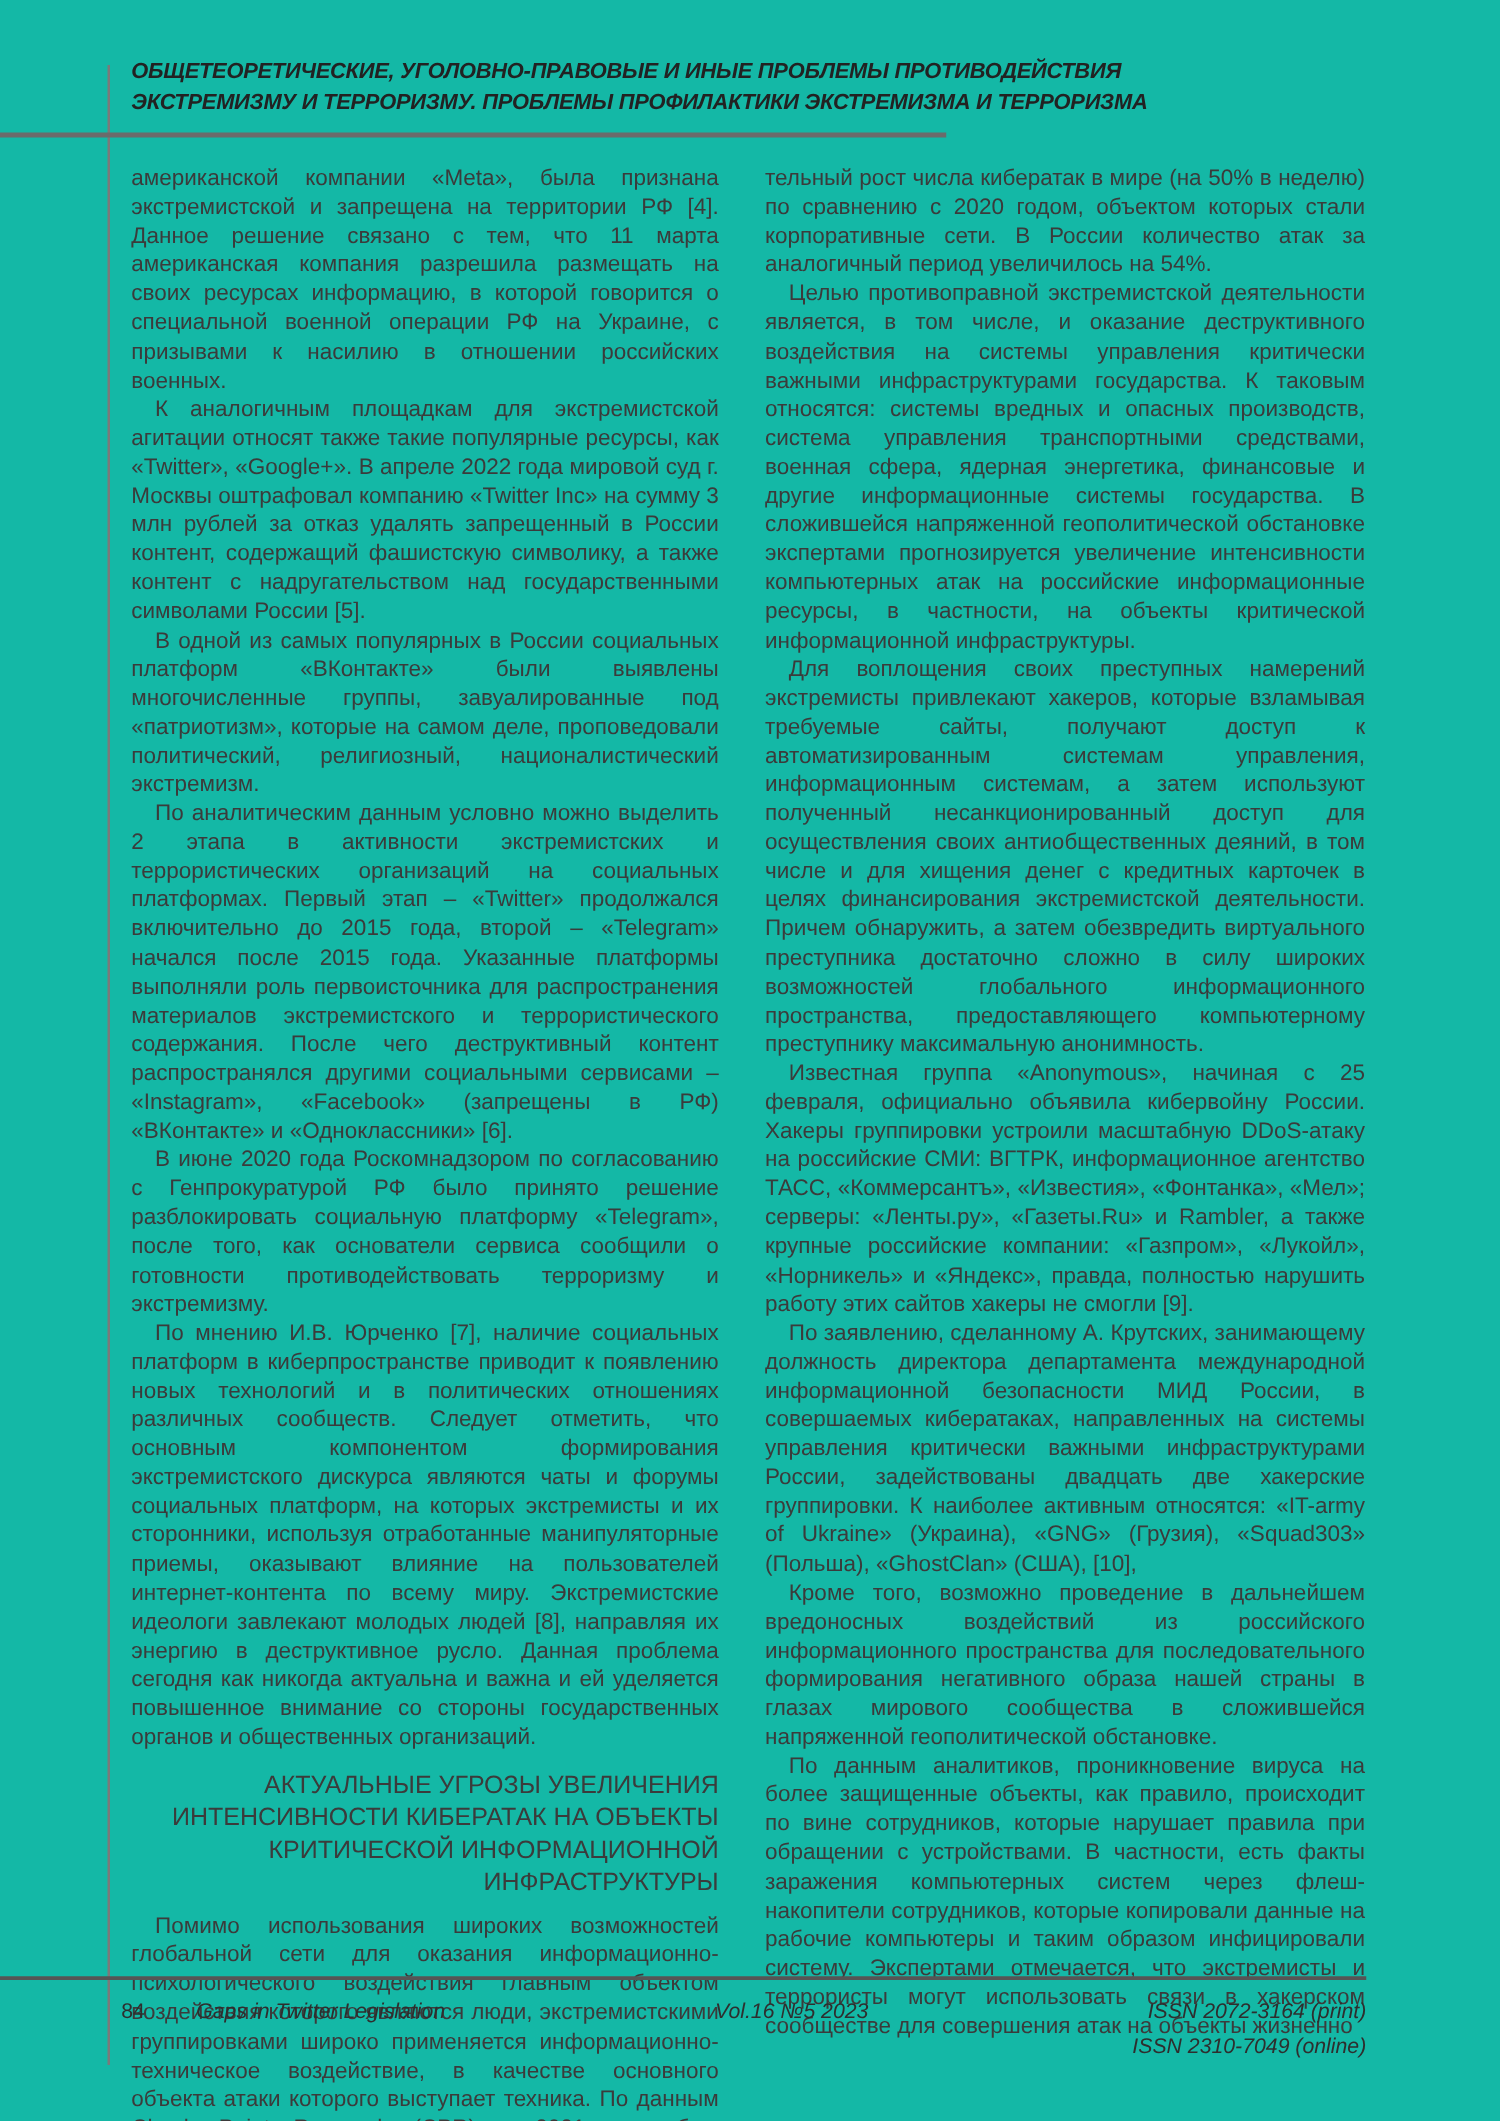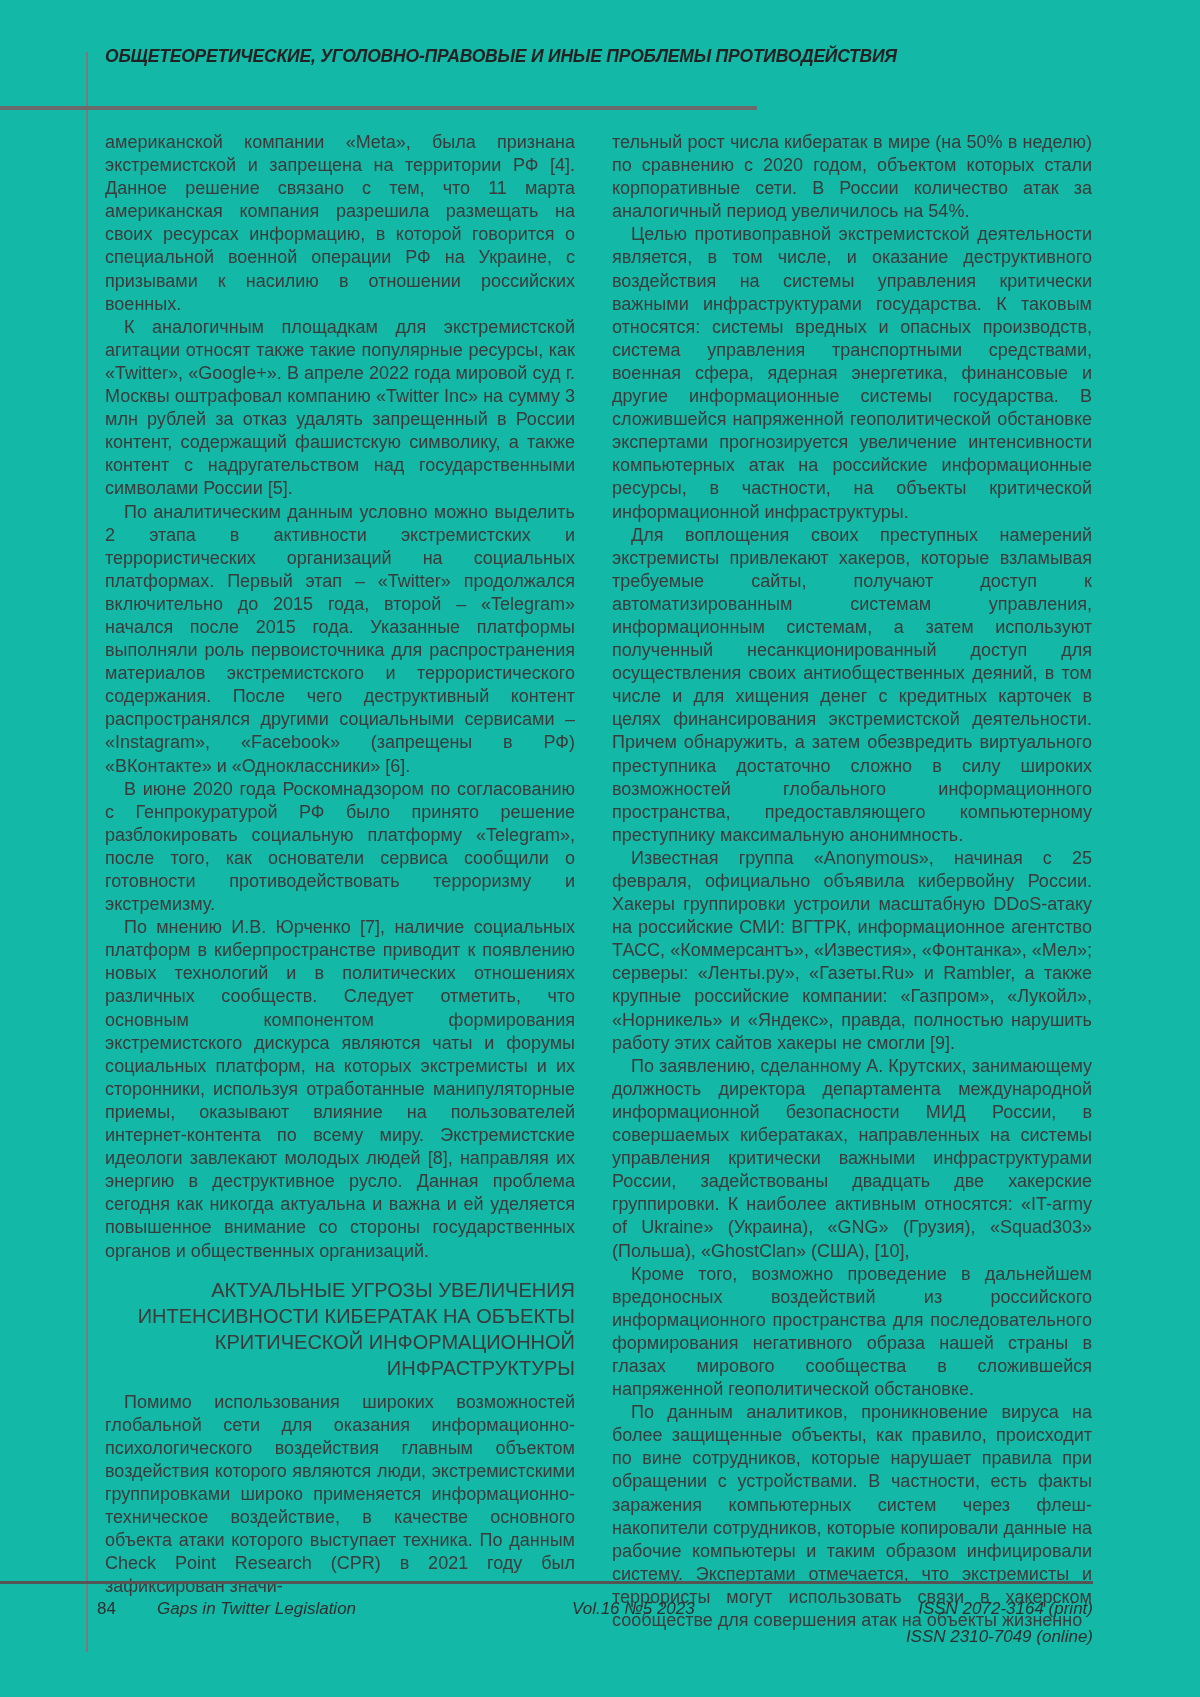--- a/index.html
+++ b/index.html
@@ -85,27 +85,29 @@
 </style>
 </head>
 <body>
 
 <div class="page">
 
   <div class="left-margin-rule"></div>
 
   <div class="running-header">
     <div>ОБЩЕТЕОРЕТИЧЕСКИЕ, УГОЛОВНО-ПРАВОВЫЕ И ИНЫЕ ПРОБЛЕМЫ ПРОТИВОДЕЙСТВИЯ</div>
+    <div>ЭКСТРЕМИЗМУ И ТЕРРОРИЗМУ. ПРОБЛЕМЫ ПРОФИЛАКТИКИ ЭКСТРЕМИЗМА И ТЕРРОРИЗМА</div>
   </div>
 
   <div class="header-rule"></div>
 
   <div class="col col-left">
     <p>американской компании «Meta», была признана экстремистской и запрещена на территории РФ [4]. Данное решение связано с тем, что 11 марта американская компания разрешила размещать на своих ресурсах информацию, в которой говорится о специальной военной операции РФ на Украине, с призывами к насилию в отношении российских военных.</p>
     <p>К аналогичным площадкам для экстремистской агитации относят также такие популярные ресурсы, как «Twitter», «Google+». В апреле 2022 года мировой суд г. Москвы оштрафовал компанию «Twitter Inc» на сумму 3 млн рублей за отказ удалять запрещенный в России контент, содержащий фашистскую символику, а также контент с надругательством над государственными символами России [5].</p>
+    <p>В одной из самых популярных в России социальных платформ «ВКонтакте» были выявлены многочисленные группы, завуалированные под «патриотизм», которые на самом деле, проповедовали политический, религиозный, националистический экстремизм.</p>
     <p>По аналитическим данным условно можно выделить 2 этапа в активности экстремистских и террористических организаций на социальных платформах. Первый этап – «Twitter» продолжался включительно до 2015 года, второй – «Telegram» начался после 2015 года. Указанные платформы выполняли роль первоисточника для распространения материалов экстремистского и террористического содержания. После чего деструктивный контент распространялся другими социальными сервисами – «Instagram», «Facebook» (запрещены в РФ) «ВКонтакте» и «Одноклассники» [6].</p>
     <p>В июне 2020 года Роскомнадзором по согласованию с Генпрокуратурой РФ было принято решение разблокировать социальную платформу «Telegram», после того, как основатели сервиса сообщили о готовности противодействовать терроризму и экстремизму.</p>
     <p>По мнению И.В. Юрченко [7], наличие социальных платформ в киберпространстве приводит к появлению новых технологий и в политических отношениях различных сообществ. Следует отметить, что основным компонентом формирования экстремистского дискурса являются чаты и форумы социальных платформ, на которых экстремисты и их сторонники, используя отработанные манипуляторные приемы, оказывают влияние на пользователей интернет-контента по всему миру. Экстремистские идеологи завлекают молодых людей [8], направляя их энергию в деструктивное русло. Данная проблема сегодня как никогда актуальна и важна и ей уделяется повышенное внимание со стороны государственных органов и общественных организаций.</p>
     <h2 class="section-heading">АКТУАЛЬНЫЕ УГРОЗЫ УВЕЛИЧЕНИЯ ИНТЕНСИВНОСТИ КИБЕРАТАК НА ОБЪЕКТЫ КРИТИЧЕСКОЙ ИНФОРМАЦИОННОЙ ИНФРАСТРУКТУРЫ</h2>
     <p>Помимо использования широких возможностей глобальной сети для оказания информационно-психологического воздействия главным объектом воздействия которого являются люди, экстремистскими группировками широко применяется информационно-техническое воздействие, в качестве основного объекта атаки которого выступает техника. По данным Check Point Research (CPR) в 2021 году был зафиксирован значи-</p>
   </div>
 
   <div class="col col-right">
     <p>тельный рост числа кибератак в мире (на 50% в неделю) по сравнению с 2020 годом, объектом которых стали корпоративные сети. В России количество атак за аналогичный период увеличилось на 54%.</p>
     <p>Целью противоправной экстремистской деятельности является, в том числе, и оказание деструктивного воздействия на системы управления критически важными инфраструктурами государства. К таковым относятся: системы вредных и опасных производств, система управления транспортными средствами, военная сфера, ядерная энергетика, финансовые и другие информационные системы государства. В сложившейся напряженной геополитической обстановке экспертами прогнозируется увеличение интенсивности компьютерных атак на российские информационные ресурсы, в частности, на объекты критической информационной инфраструктуры.</p>

